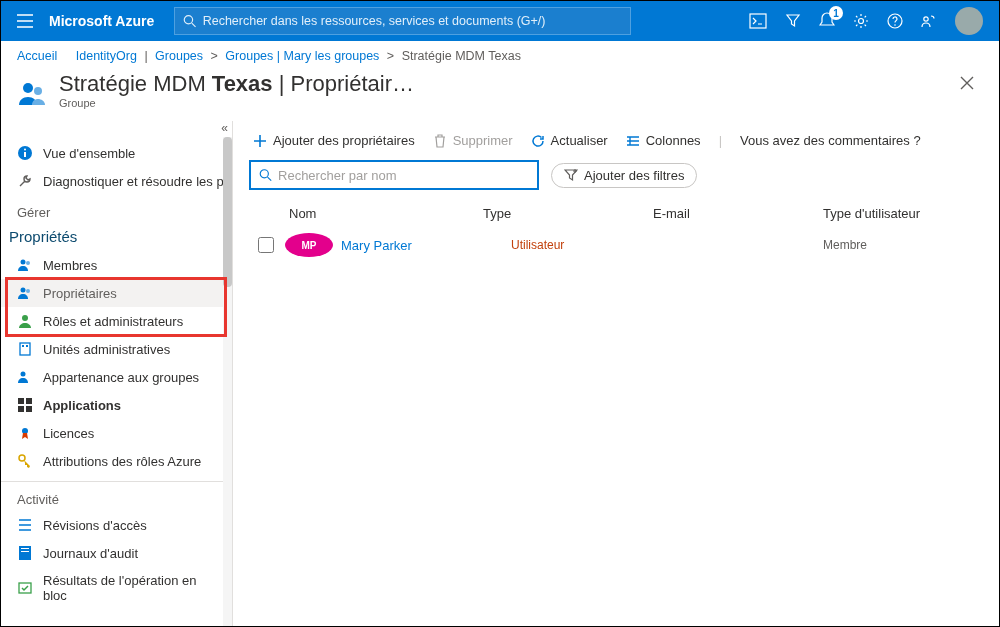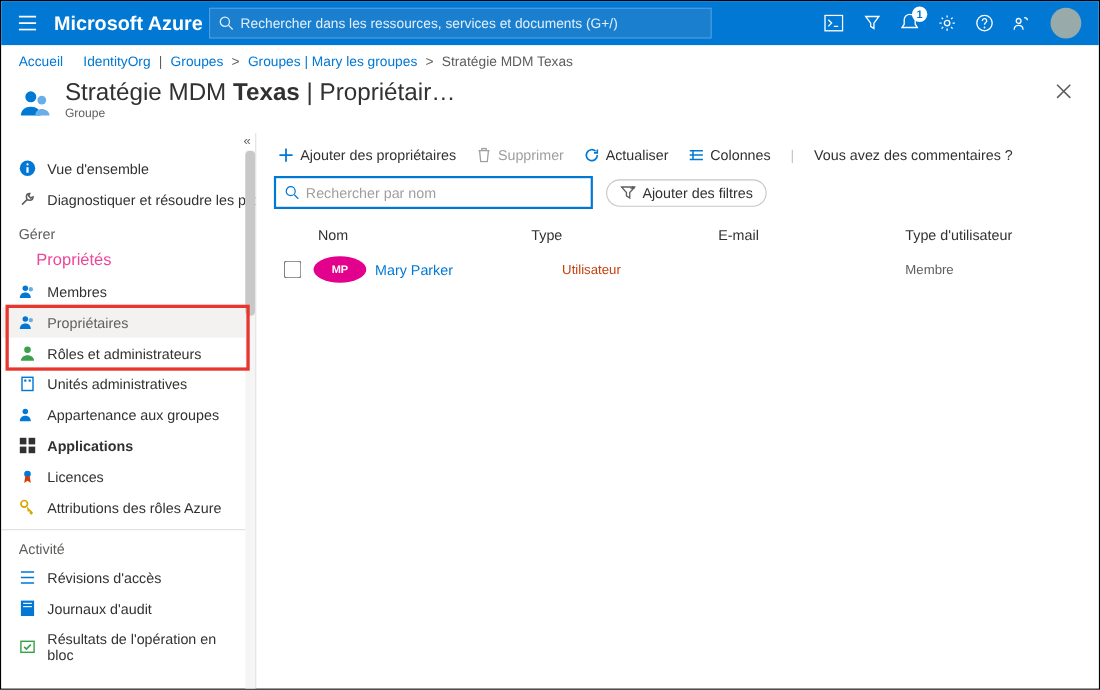--- a/index.html
+++ b/index.html
@@ -1,20 +1,20 @@
 <!DOCTYPE html>
 <html><head>
 <meta charset="utf-8">
 <style>
   * { box-sizing: border-box; margin: 0; padding: 0; }
   body { font-family: "Segoe UI", Arial, sans-serif; font-size: 13px; color: #323130; background: #fff; width: 1000px; height: 627px; overflow: hidden; border: 1px solid #000; }
   
   .topbar { background: #0078d4; height: 40px; display: flex; align-items: center; padding: 0 8px; color: #fff; }
   .hamburger { width: 32px; display: flex; justify-content: center; cursor: pointer; }
-  .brand { font-size: 18px; font-weight: 600; margin-left: 8px; margin-right: 6px; white-space: nowrap; }
+  .brand { font-size: 14px; font-weight: 600; margin-left: 8px; margin-right: 20px; white-space: nowrap; }
   .searchbox { background: #1b7fcf; border: 1px solid #4ea0e0; height: 28px; width: 457px; display: flex; align-items: center; padding: 0 8px; color: #e1effa; }
   .searchbox input { background: transparent; border: none; outline: none; color: #e1effa; font-size: 12.5px; width: 100%; }
   .searchbox input::placeholder { color: #e1effa; }
   .topbar-right { margin-left: auto; display: flex; align-items: center; gap: 18px; padding-right: 8px; }
   .top-icon { position: relative; cursor: pointer; }
   .badge { position: absolute; top: -6px; right: -8px; background: #fff; color: #0078d4; border-radius: 50%; width: 14px; height: 14px; font-size: 10px; display: flex; align-items: center; justify-content: center; font-weight: 600; }
   .avatar-top { width: 28px; height: 28px; border-radius: 50%; background: #9aa; }
 
   .breadcrumb { padding: 8px 16px 4px 16px; font-size: 12.5px; color: #605e5c; }
   .breadcrumb a { color: #0078d4; text-decoration: none; }
@@ -28,21 +28,21 @@
   .close-x { position: absolute; right: 24px; top: 8px; cursor: pointer; color: #605e5c; }
 
   .content { display: flex; height: calc(627px - 40px - 30px - 50px); }
   
   .sidebar { width: 232px; border-right: 1px solid #e1dfdd; padding: 4px 0 0 0; position: relative; overflow: hidden; }
   .collapse-toggle { position: absolute; right: 4px; top: 0; font-size: 12px; color: #605e5c; cursor: pointer; }
   .nav-item { display: flex; align-items: center; padding: 6px 10px 6px 16px; font-size: 13px; color: #323130; cursor: pointer; gap: 10px; }
   .nav-item.selected { background: #f3f2f1; color: #605e5c; }
   .nav-item.app { font-weight: 700; }
   .nav-section { padding: 10px 16px 4px 16px; font-size: 13px; color: #605e5c; }
-  .nav-section-link { padding: 4px 16px 6px 32px; font-size: 15px; color: #ec4899; cursor: pointer; }
+  .nav-section-link { padding: 4px 16px 6px 8px; font-size: 15px; color: #0c4a6e; cursor: pointer; }
   .nav-icon { width: 16px; height: 16px; flex-shrink: 0; }
   .highlight-box { position: absolute; left: 4px; width: 222px; border: 3px solid #e8362f; pointer-events: none; }
   .scroll-track { position: absolute; right: 0; top: 16px; bottom: 0; width: 9px; background: #f5f5f5; }
   .scroll-thumb { position: absolute; right: 0; top: 16px; width: 9px; height: 150px; background: #c8c8c8; border-radius: 4px; }
 
   .main { flex: 1; padding: 8px 16px; position: relative; }
   .toolbar { display: flex; align-items: center; gap: 18px; padding: 4px 0 12px 4px; font-size: 13px; }
   .toolbar .t-item { display: flex; align-items: center; gap: 6px; color: #323130; cursor: pointer; }
   .toolbar .t-sep { color: #c8c6c4; }
   .toolbar .feedback { color: #323130; }

